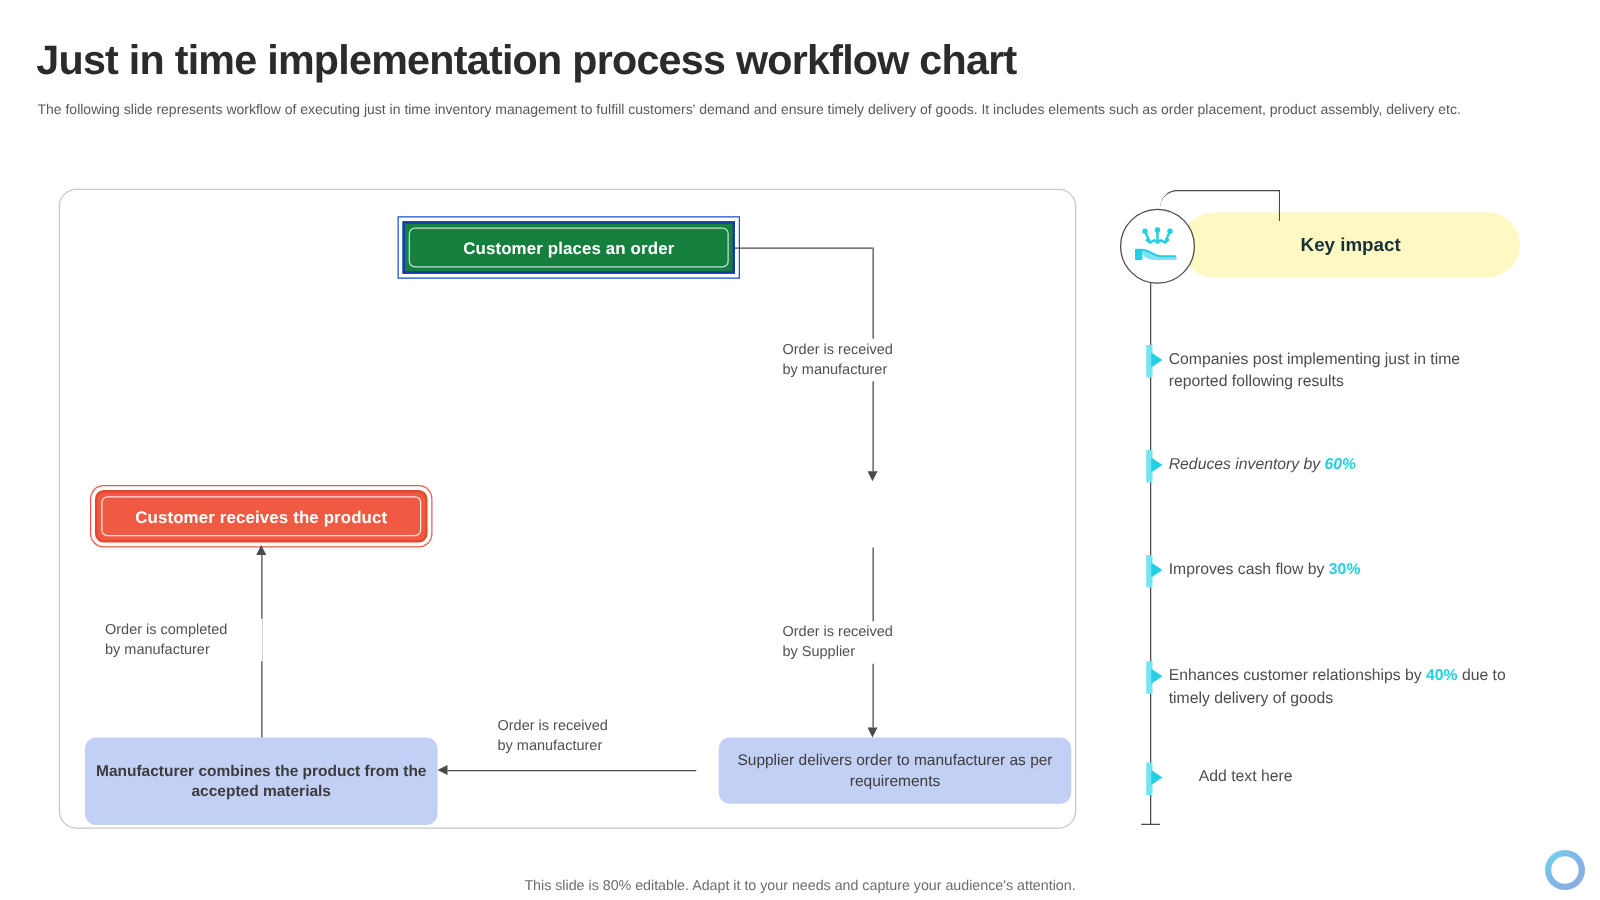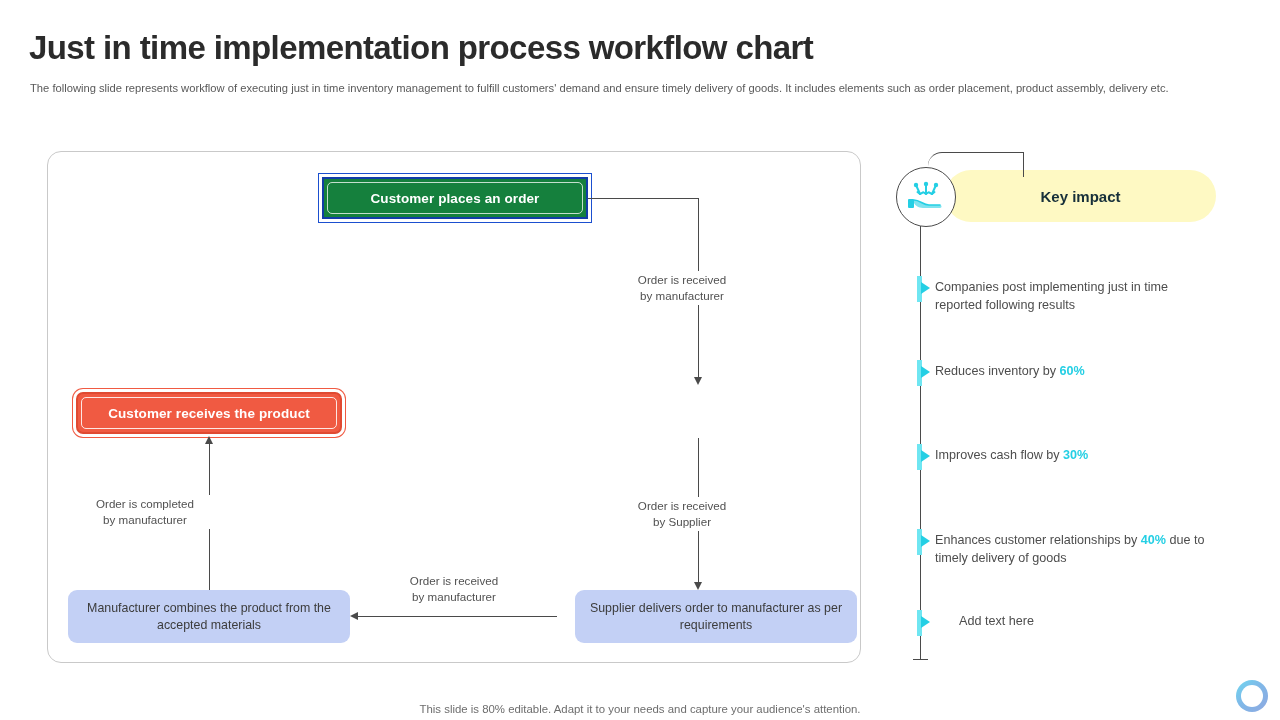--- a/index.html
+++ b/index.html
@@ -133,21 +133,21 @@
     border-top: 4.5px solid transparent;
     border-bottom: 4.5px solid transparent;
     border-right: 8px solid #4a4a4a;
   }
 
   .conn-label {
     position: absolute;
     font-size: 11.6px;
     line-height: 16px;
     color: #515151;
-    text-align: center;
+    text-align: left;
     background: #ffffff;
     padding: 1px 4px;
   }
 
   
   #key-impact-header {
     position: absolute;
     left: 945px;
     top: 170px;
     width: 271px;
@@ -284,21 +284,21 @@
   <div class="node node-primary" style="left:274px; top:25px; width:266px; height:42px;">
     <span class="inner-rule"></span>
     <span>Customer places an order</span>
   </div>
 
 
   <div class="node node-soft" style="left:509px; top:438px; width:282px; height:53px;margin-left:18px;">
     <span>Supplier delivers order to manufacturer as per requirements</span>
   </div>
 
-  <div class="node node-soft" style="left:20px; top:438px; width:282px; height:53px;">
+  <div class="node node-soft" style="left:20px; top:438px; width:282px; height:70px;font-weight:bold;">
     <span>Manufacturer combines the product from the accepted materials</span>
   </div>
 
   <div class="node node-accent" style="left:28px; top:240px; width:266px; height:42px;">
     <span class="inner-rule"></span>
     <span>Customer receives the product</span>
   </div>
 
   <div class="conn-line conn-h" style="left:540px; top:46px; width:110px;"></div>
   <div class="conn-line conn-v" style="left:650px; top:46px; height:179px;"></div>
@@ -363,21 +363,21 @@
 <div class="impact-item" style="top:276px;">
   <span class="impact-marker">
     <span class="bar"></span>
       <span class="tri"></span>
   </span>
   <span class="impact-text">
     <span>Companies post implementing just in time reported following results</span><span class="hl"></span><span></span>
   </span>
 </div>
 
-<div class="impact-item" style="top:360px;">
+<div class="impact-item" style="top:360px;font-style:italic;">
   <span class="impact-marker">
     <span class="bar"></span>
       <span class="tri"></span>
   </span>
   <span class="impact-text">
     <span>Reduces inventory by </span><span class="hl">60%</span><span></span>
   </span>
 </div>
 
 <div class="impact-item" style="top:444px;">

